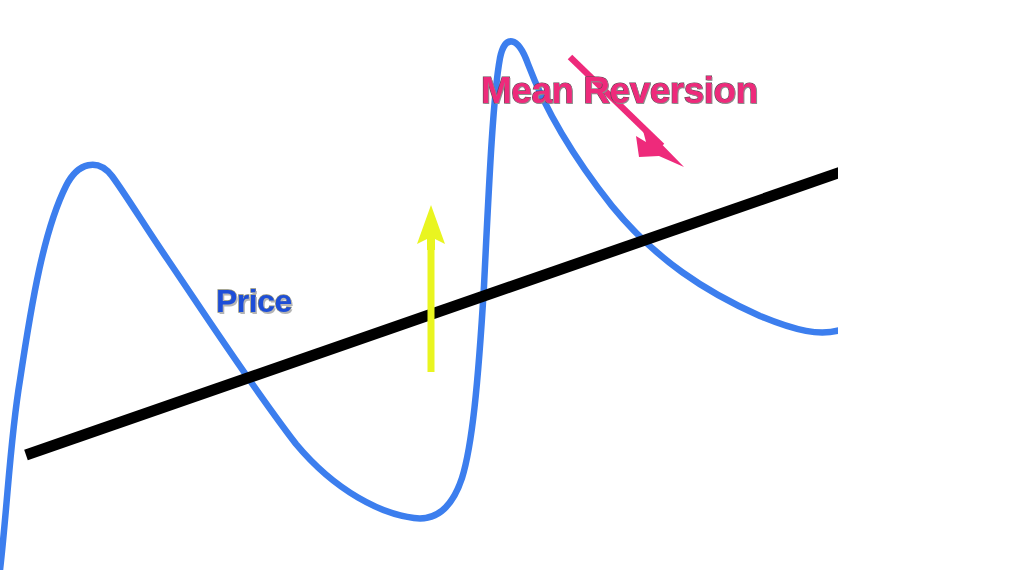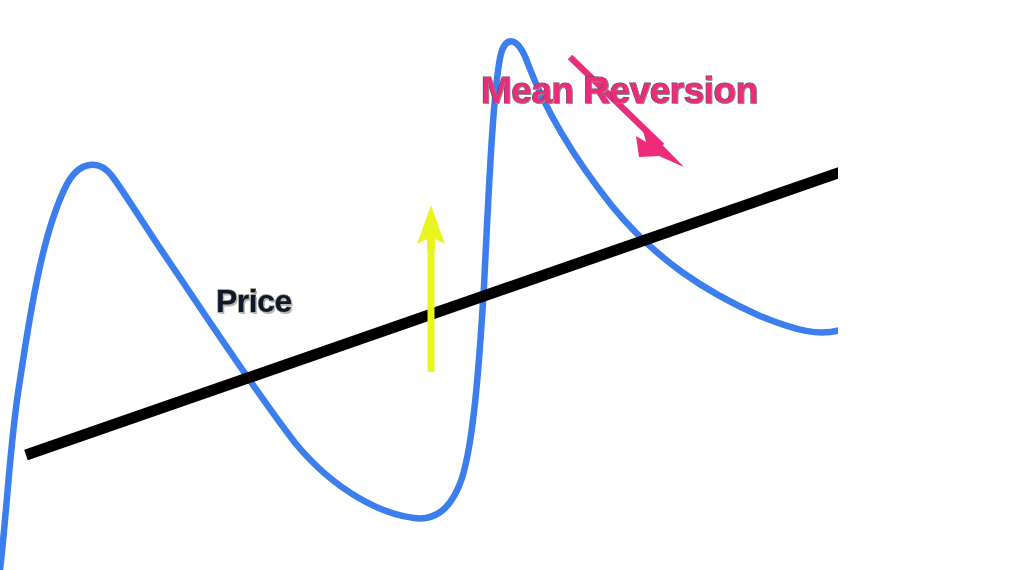--- a/index.html
+++ b/index.html
@@ -40,21 +40,21 @@
     font-size: 37px;
     color: #ee2a7b;
     -webkit-text-stroke: 1.2px #5a4a52;
     paint-order: stroke fill;
     text-shadow: 1px 1px 0 #8d8d8d;
   }
   #label-price-momentum {
     left: 216px;
     top: 220px;
     font-size: 32px;
-    color: #0f172a;
+    color: #1d4ed8;
     -webkit-text-stroke: 1.3px #8c8c74;
     paint-order: stroke fill;
     text-shadow: 1.5px 1.5px 0 #b4b4b4;
   }
   .label-line { display: block; }
 </style>
 </head>
 <body>
 
 <div id="stage">

